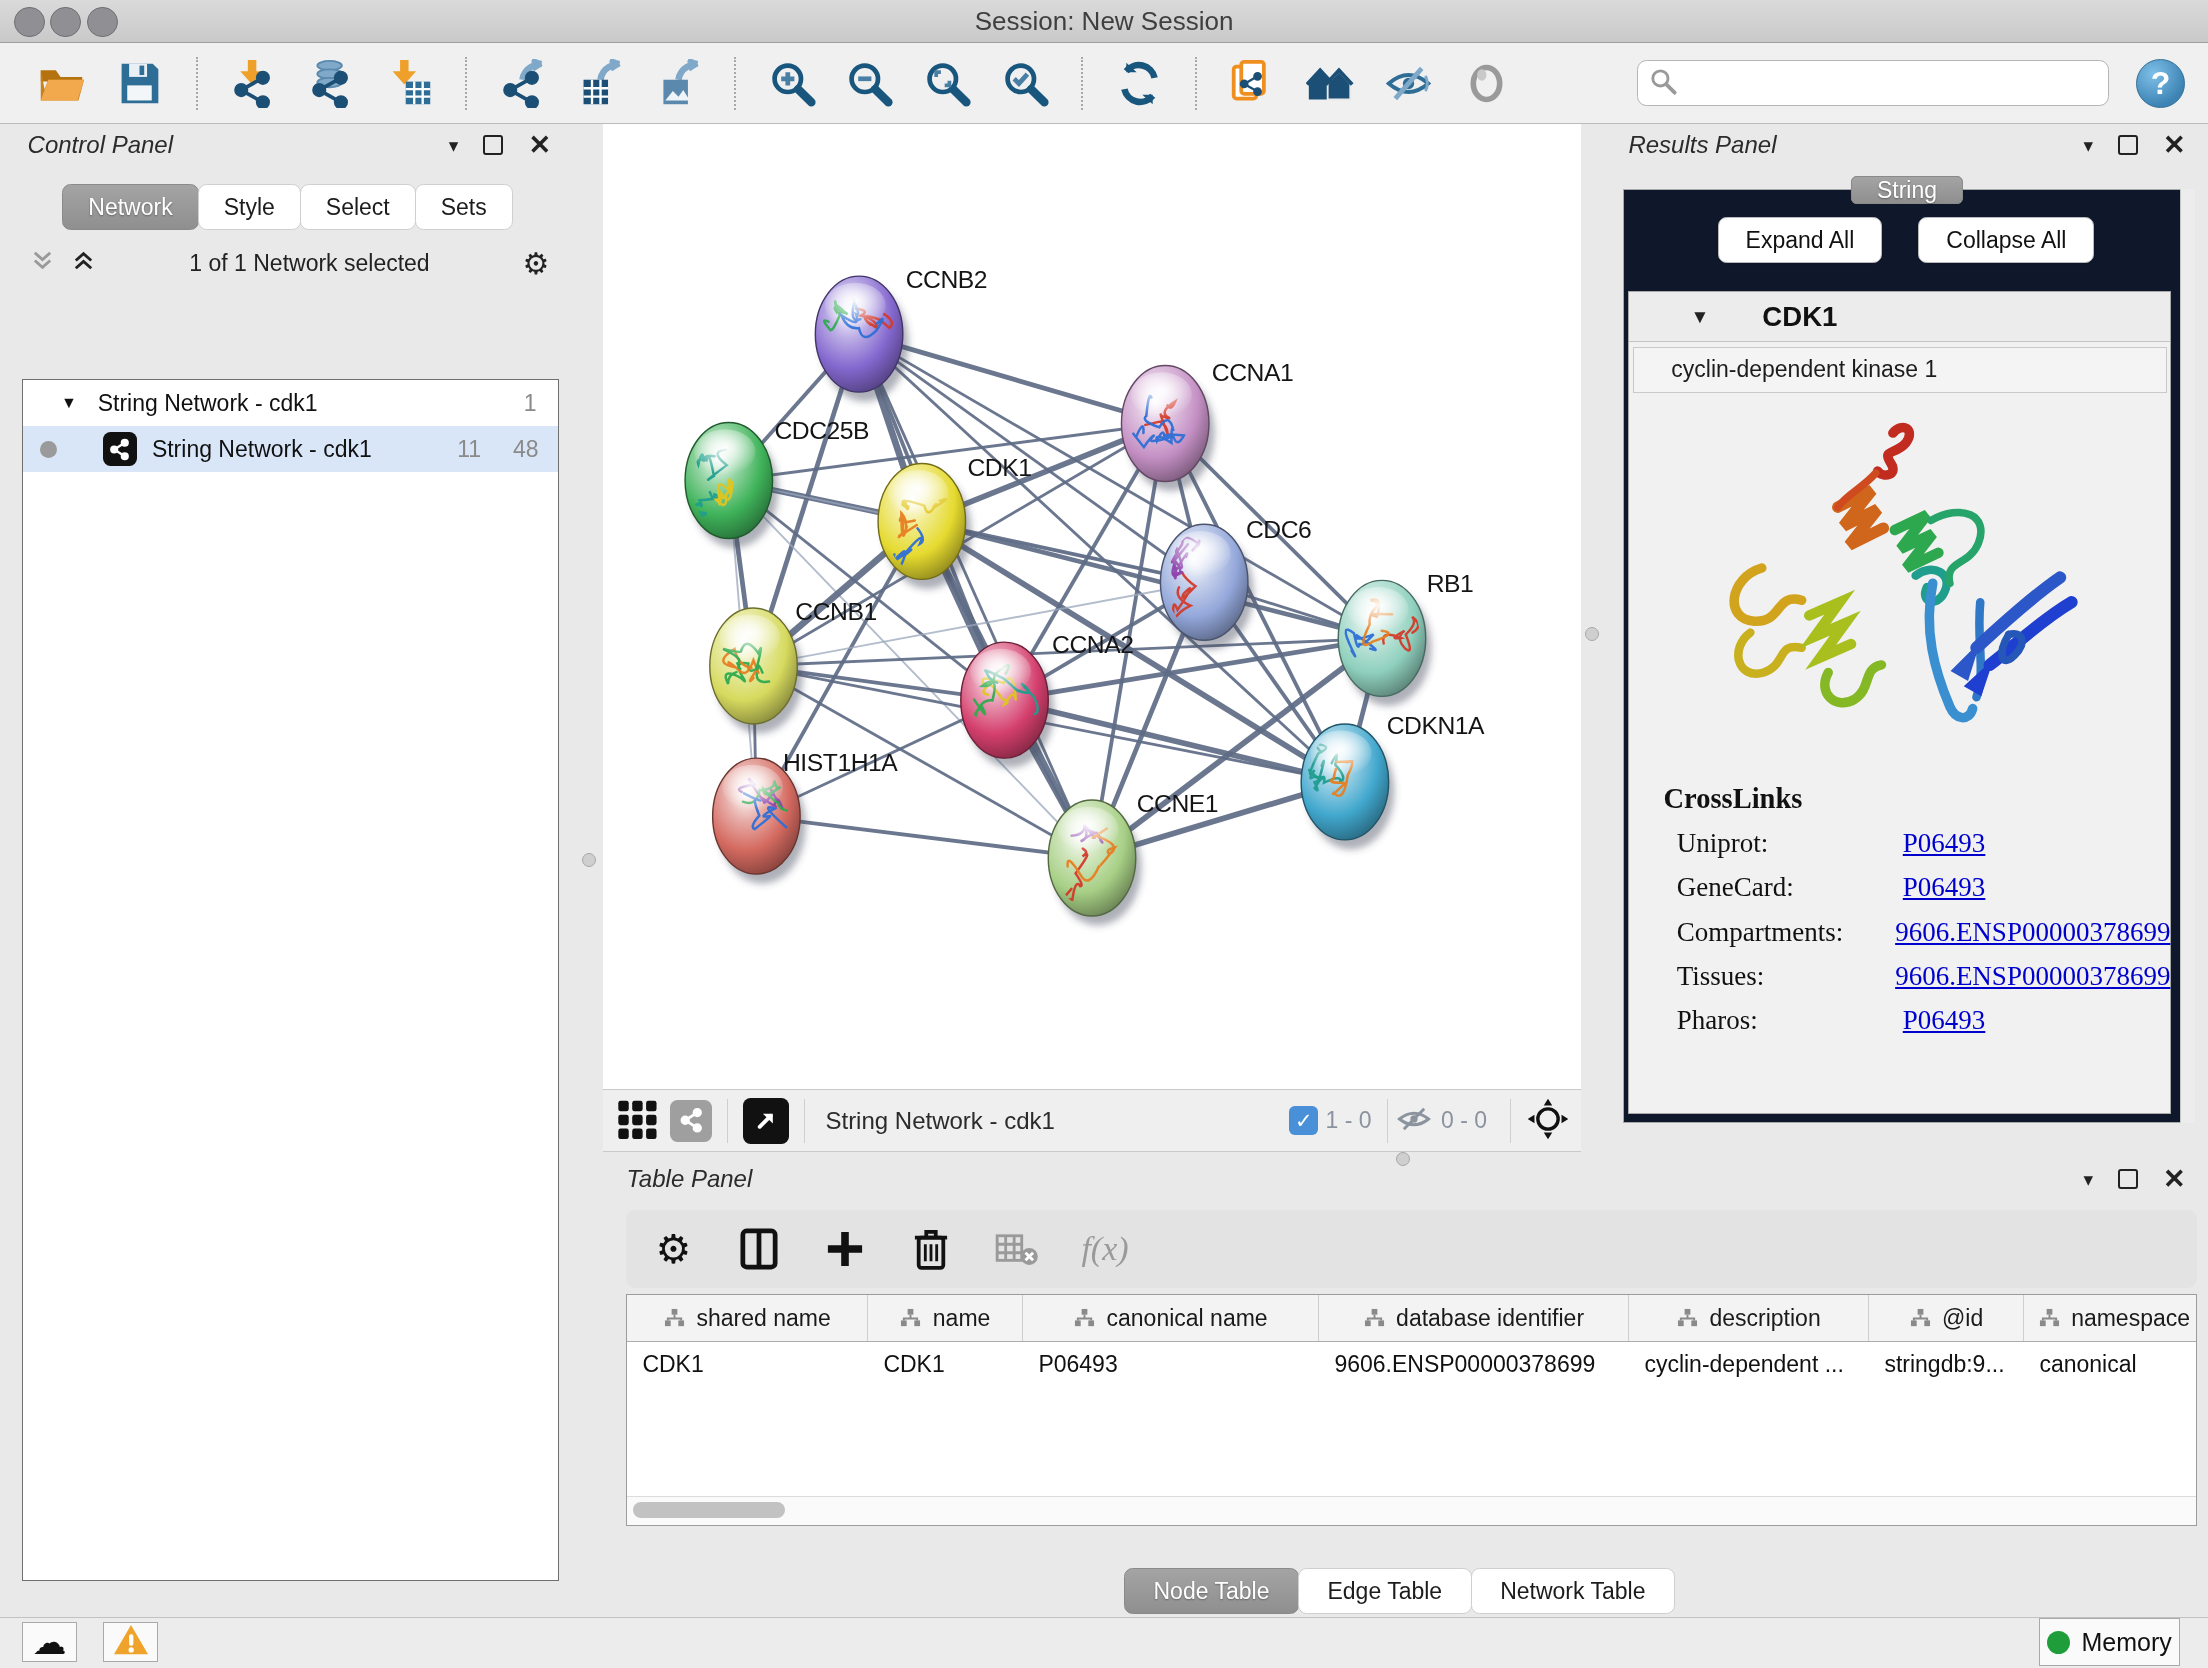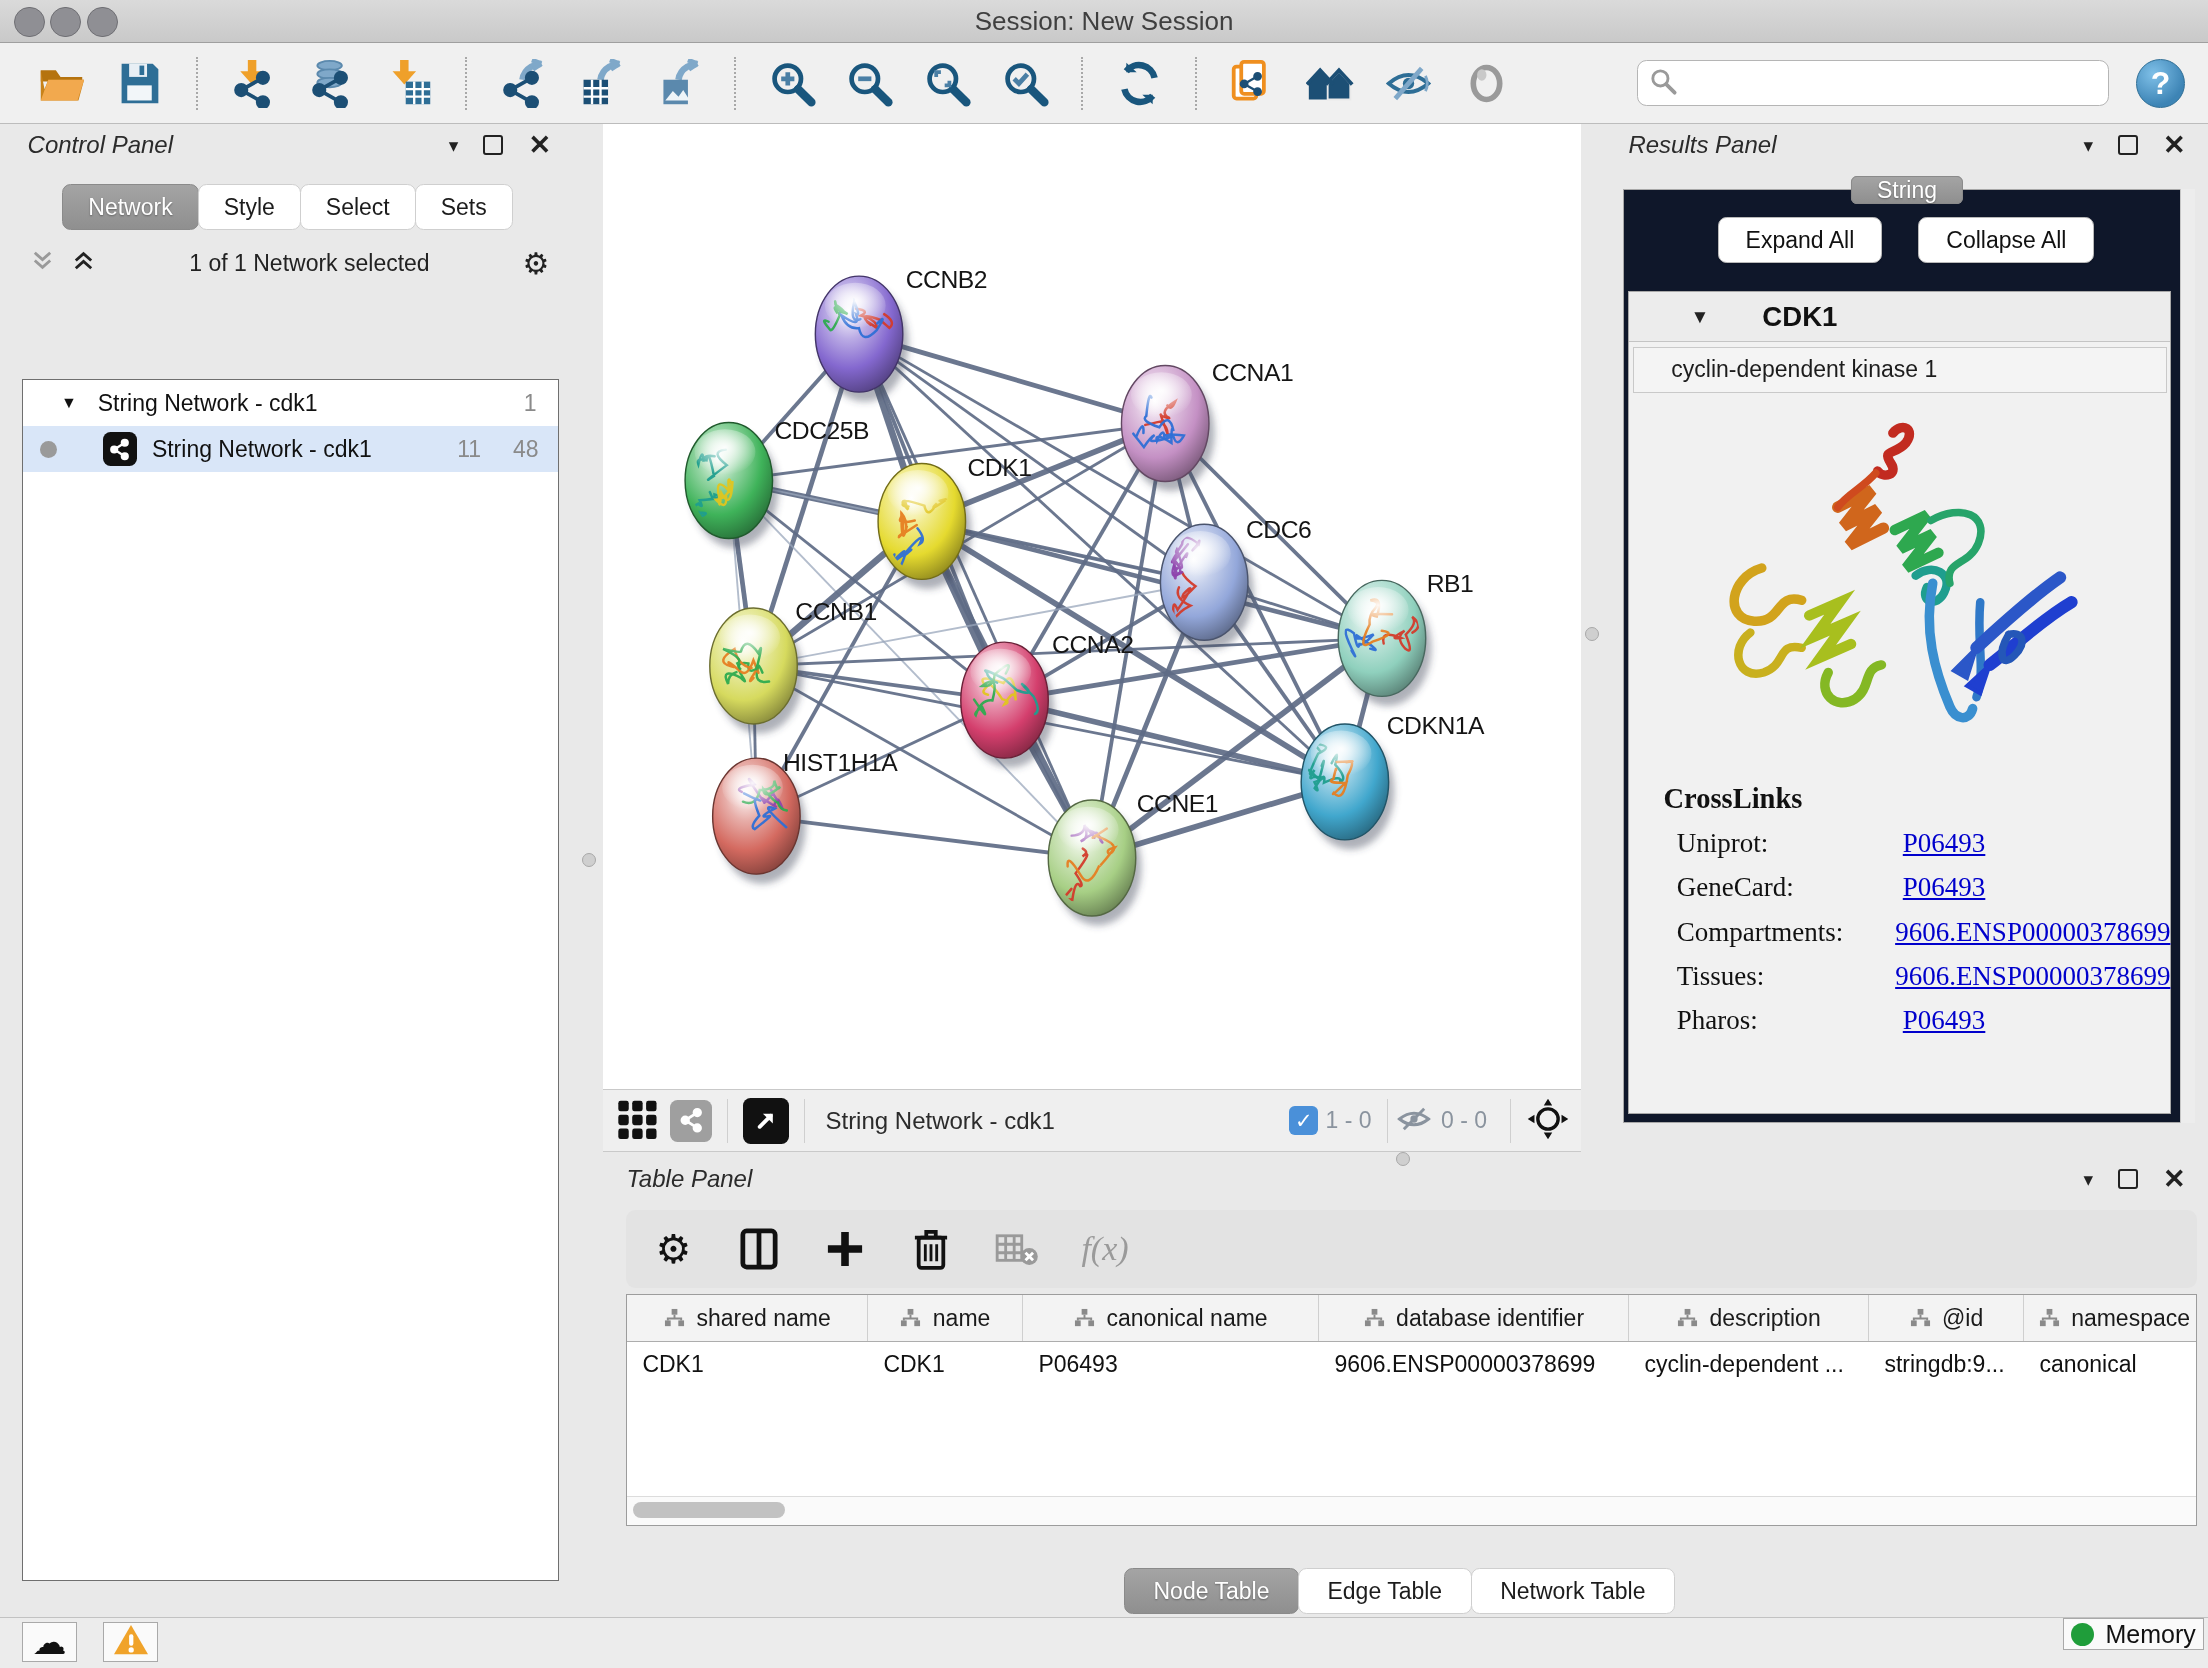--- a/index.html
+++ b/index.html
@@ -97,21 +97,21 @@
   .tbl-c{font-size:23px;color:#111;padding-left:15px;display:flex;align-items:center;
     box-sizing:border-box;overflow:hidden;white-space:nowrap;flex:none;}
   .tbl-hscroll{position:absolute;left:0;right:0;bottom:0;height:28.5px;background:#fafafa;border-top:1px solid #dcdcdc;}
   .tbl-thumb{position:absolute;left:5.7px;top:5.7px;width:152px;height:16px;border-radius:8.6px;background:#c2c2c2;}
   .tp-tabs{position:absolute;left:509px;top:411px;display:flex;}
   .tp-tabs .tab{border-radius:8.6px;margin-right:-1px;padding:0 28.5px;}
   
   .bottombar{position:absolute;left:0;top:1617px;width:2208px;height:51px;background:#ececec;border-top:1px solid #c2c2c2;}
   .sq-btn{position:absolute;top:3.8px;width:55px;height:40px;background:#fafafa;border:1.9px solid #a9a9a9;
     display:flex;align-items:center;justify-content:center;box-sizing:border-box;}
-  .mem-btn{position:absolute;right:4px;top:0px;width:141px;height:32px;background:#fafafa;border:1.9px solid #a9a9a9;
+  .mem-btn{position:absolute;right:28px;top:0px;width:141px;height:48px;background:#fafafa;border:1.9px solid #a9a9a9;
     display:flex;align-items:center;justify-content:center;gap:11.4px;font-size:25px;color:#111;box-sizing:border-box;}
   .mem-dot{width:23px;height:23px;border-radius:50%;background:#1f9d3a;}
   .cloud-glyph{font-size:34px;color:#111;line-height:1;}
 </style>
 </head>
 <body>
 
 <div id="app">
 
   <div class="titlebar">

